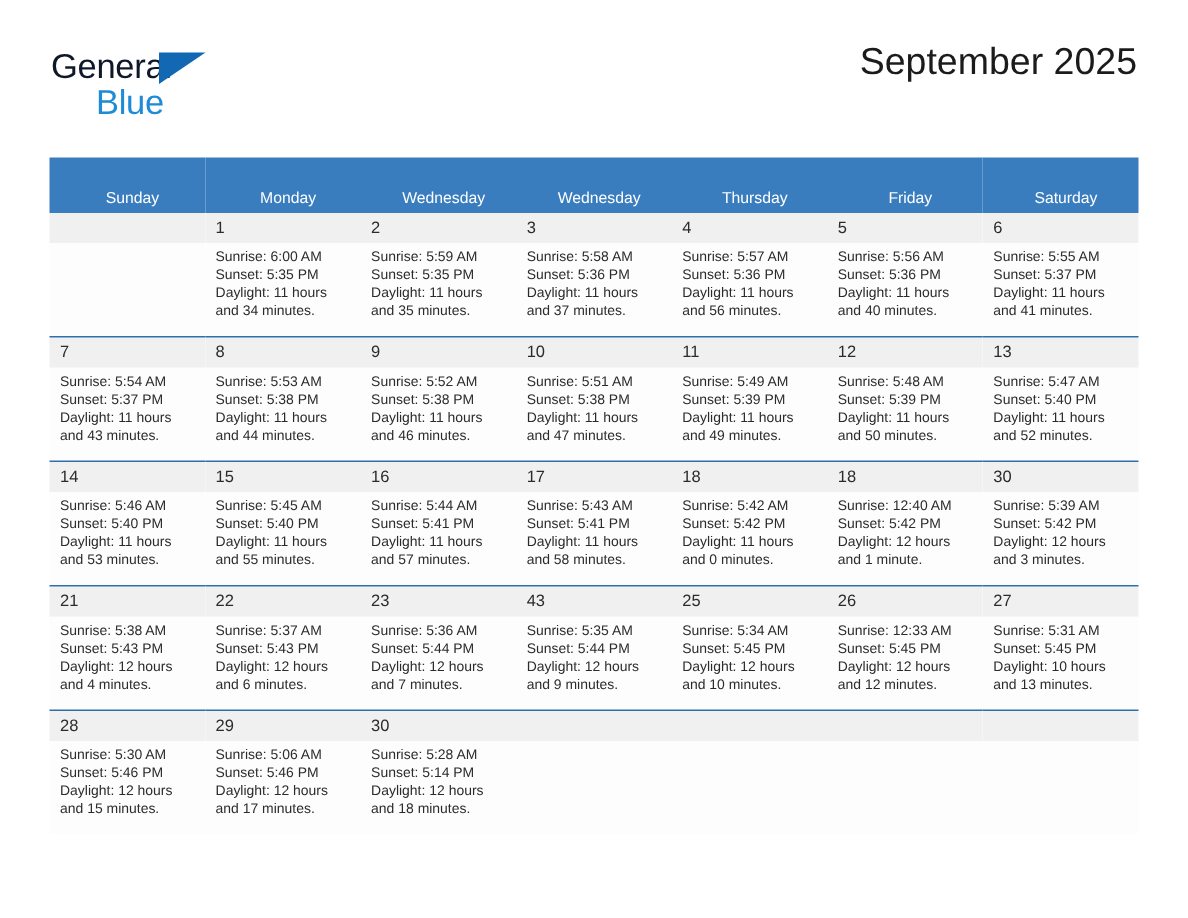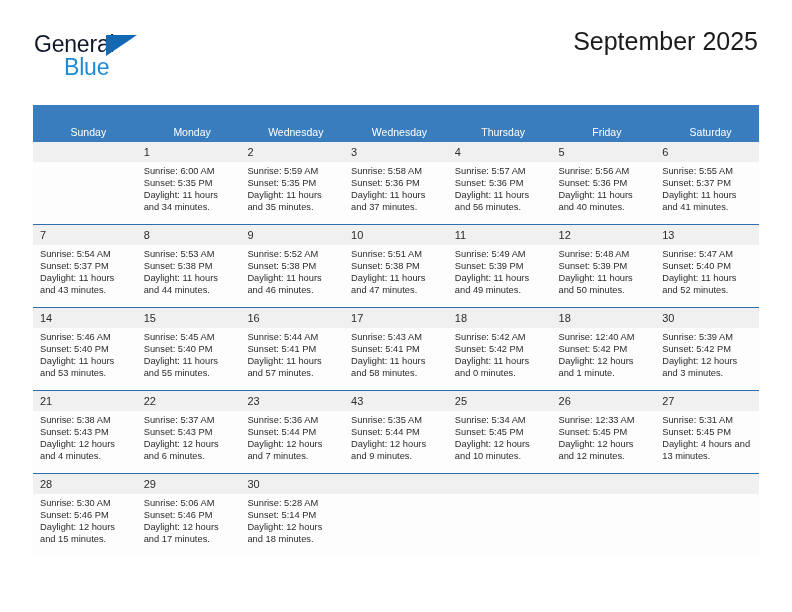--- a/index.html
+++ b/index.html
@@ -388,21 +388,21 @@
               <div>Sunrise: 12:33 AM</div>
               <div>Sunset: 5:45 PM</div>
               <div class="daylight">Daylight: 12 hours and 12 minutes.</div>
             </div>
           </td>
           <td>
             <div class="daynum">27</div>
             <div class="dayinfo">
               <div>Sunrise: 5:31 AM</div>
               <div>Sunset: 5:45 PM</div>
-              <div class="daylight">Daylight: 4 hours and 13 minutes.</div>
+              <div class="daylight">Daylight: 10 hours and 13 minutes.</div>
             </div>
           </td>
         </tr>
         <tr>
           <td>
             <div class="daynum">28</div>
             <div class="dayinfo">
               <div>Sunrise: 5:30 AM</div>
               <div>Sunset: 5:46 PM</div>
               <div class="daylight">Daylight: 12 hours and 15 minutes.</div>

